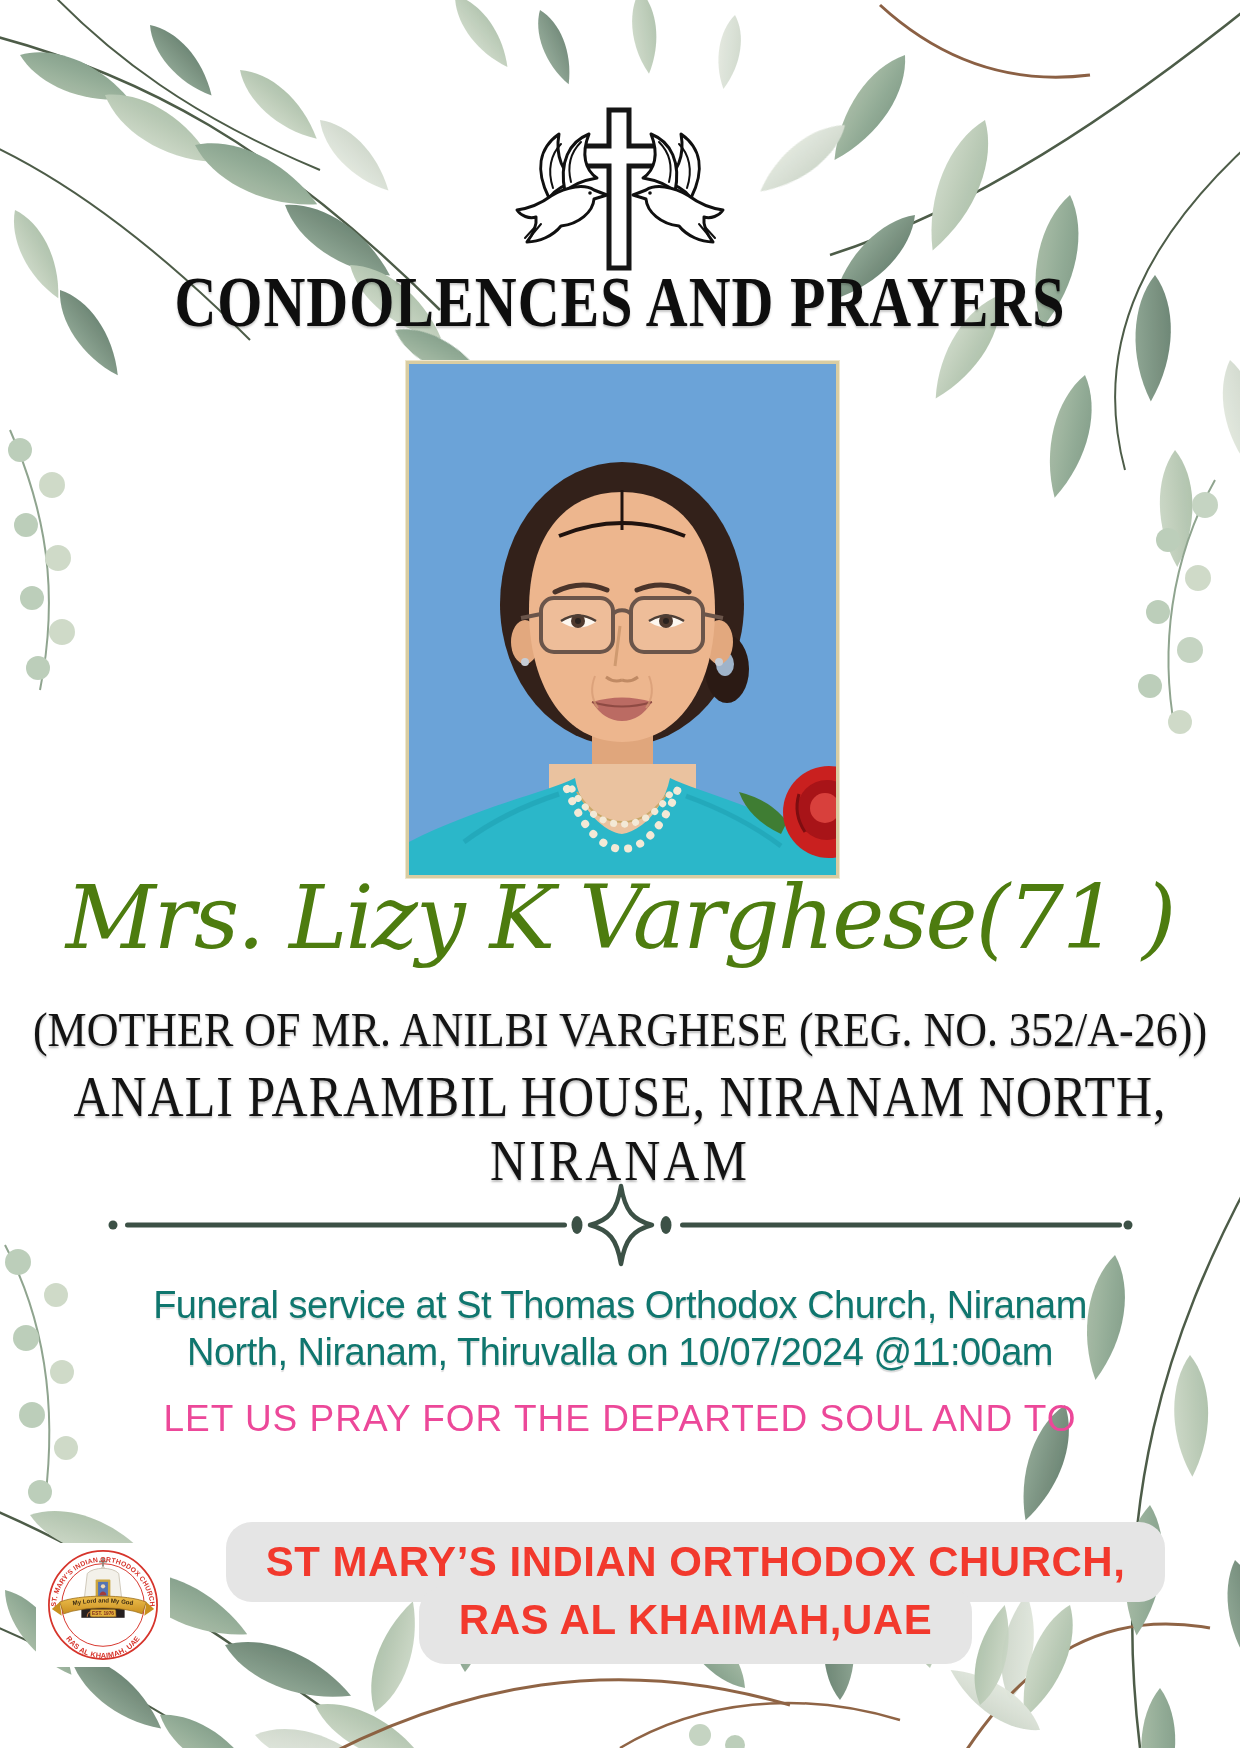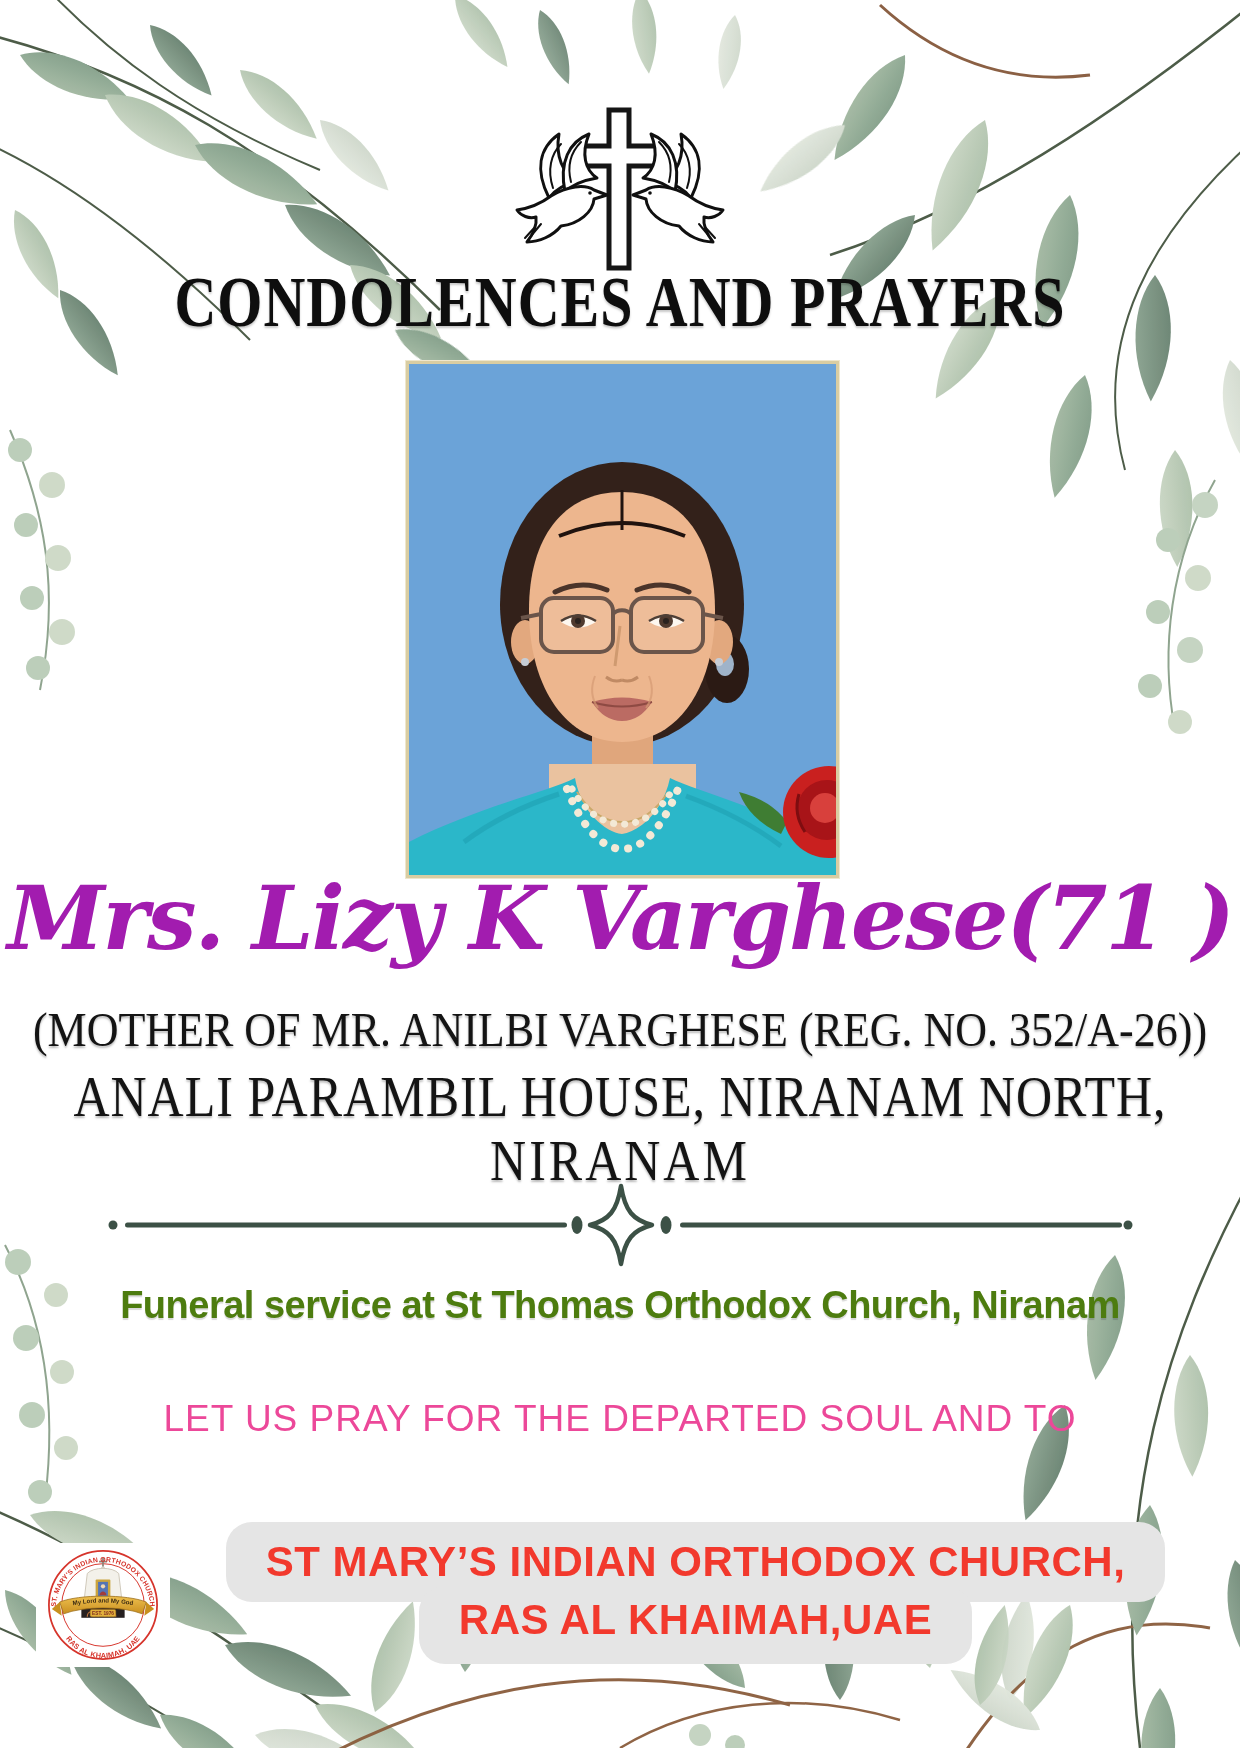--- a/index.html
+++ b/index.html
@@ -12,32 +12,32 @@
   .emblem{left:489px;top:106px;width:262px;height:180px;}
 
   .title{top:268px;font-family:"Liberation Serif","DejaVu Serif",serif;font-weight:700;
          font-size:58px;letter-spacing:1px;color:#0e0e0e;transform:scaleY(1.25);
          transform-origin:center;text-shadow:0 2px 2px rgba(0,0,0,.22);}
 
   .photo-frame{left:406px;top:361px;width:427px;height:511px;border:3px solid #d9cda2;
                box-shadow:0 0 0 1px #efe7cd;background:#6ba3d8;overflow:hidden;}
   .photo-frame svg{display:block;}
 
-  .name{top:866px;font-family:"DejaVu Serif",serif;font-style:italic;font-weight:700;
-        font-size:88px;color:#a21caf;letter-spacing:-2px;}
+  .name{top:866px;font-family:"DejaVu Serif",serif;font-style:italic;font-weight:400;
+        font-size:88px;color:#4d7c0f;letter-spacing:-2px;}
 
   .serifline{font-family:"Liberation Serif","DejaVu Serif",serif;color:#141414;
              text-shadow:0 2px 2px rgba(0,0,0,.28);transform:scaleY(1.12);transform-origin:center;}
   .relation{top:1004px;font-size:44px;}
   .addr1{top:1068px;font-size:50px;letter-spacing:1px;}
   .addr2{top:1132px;font-size:50px;letter-spacing:3px;}
 
   .divider{left:100px;top:1180px;width:1040px;height:90px;}
 
-  .funeral{top:1282px;font-weight:700;font-size:38px;line-height:47px;color:#4d7c0f;
+  .funeral{top:1282px;font-weight:400;font-size:38px;line-height:47px;color:#0f766e;
            letter-spacing:-0.5px;text-shadow:0 2px 1px rgba(0,0,0,.15);}
   .prayer{top:1396px;font-size:37px;line-height:45px;color:#ec4899;letter-spacing:1px;}
 
   .banner{left:195px;top:1522px;width:1001px;display:flex;flex-direction:column;
           align-items:center;z-index:2;}
   .banner-line{background:#e5e5e5;color:#f2392d;font-weight:700;font-size:42px;
                letter-spacing:0.5px;padding:16px 40px;border-radius:26px;white-space:nowrap;}
   .banner-line.second{margin-top:-16px;padding-top:10px;padding-bottom:20px;}
 
   .logo-box{left:36px;top:1543px;width:134px;height:124px;background:#ffffff;
@@ -276,20 +276,21 @@
       <ellipse cx="477" cy="45" rx="5.5" ry="9" stroke="none"></ellipse>
       <path d="M521,6 C525,31 533,40 552,45 C533,50 525,59 521,84 C517,59 509,50 490,45 C509,40 517,31 521,6 Z" fill="#ffffff" stroke="#3c5146" stroke-width="4.5" stroke-linejoin="round"></path>
       <ellipse cx="566" cy="45" rx="5.5" ry="9" stroke="none"></ellipse>
       <rect x="580" y="42.5" width="442" height="5" rx="2.5" stroke="none"></rect>
       <circle cx="1028" cy="45" r="4.5" stroke="none"></circle>
     </g>
   </svg>
 
   <div class="layer centered funeral">
     <div>Funeral service at St Thomas Orthodox Church, Niranam</div>
+    <div>North, Niranam, Thiruvalla on 10/07/2024 @11:00am</div>
   </div>
 
   <div class="layer centered prayer">
     <div>LET US PRAY FOR THE DEPARTED SOUL AND TO</div>
   </div>
 
   <div class="banner layer">
     <div class="banner-line">ST MARY’S INDIAN ORTHODOX CHURCH,</div>
     <div class="banner-line second">RAS AL KHAIMAH,UAE</div>
   </div>

